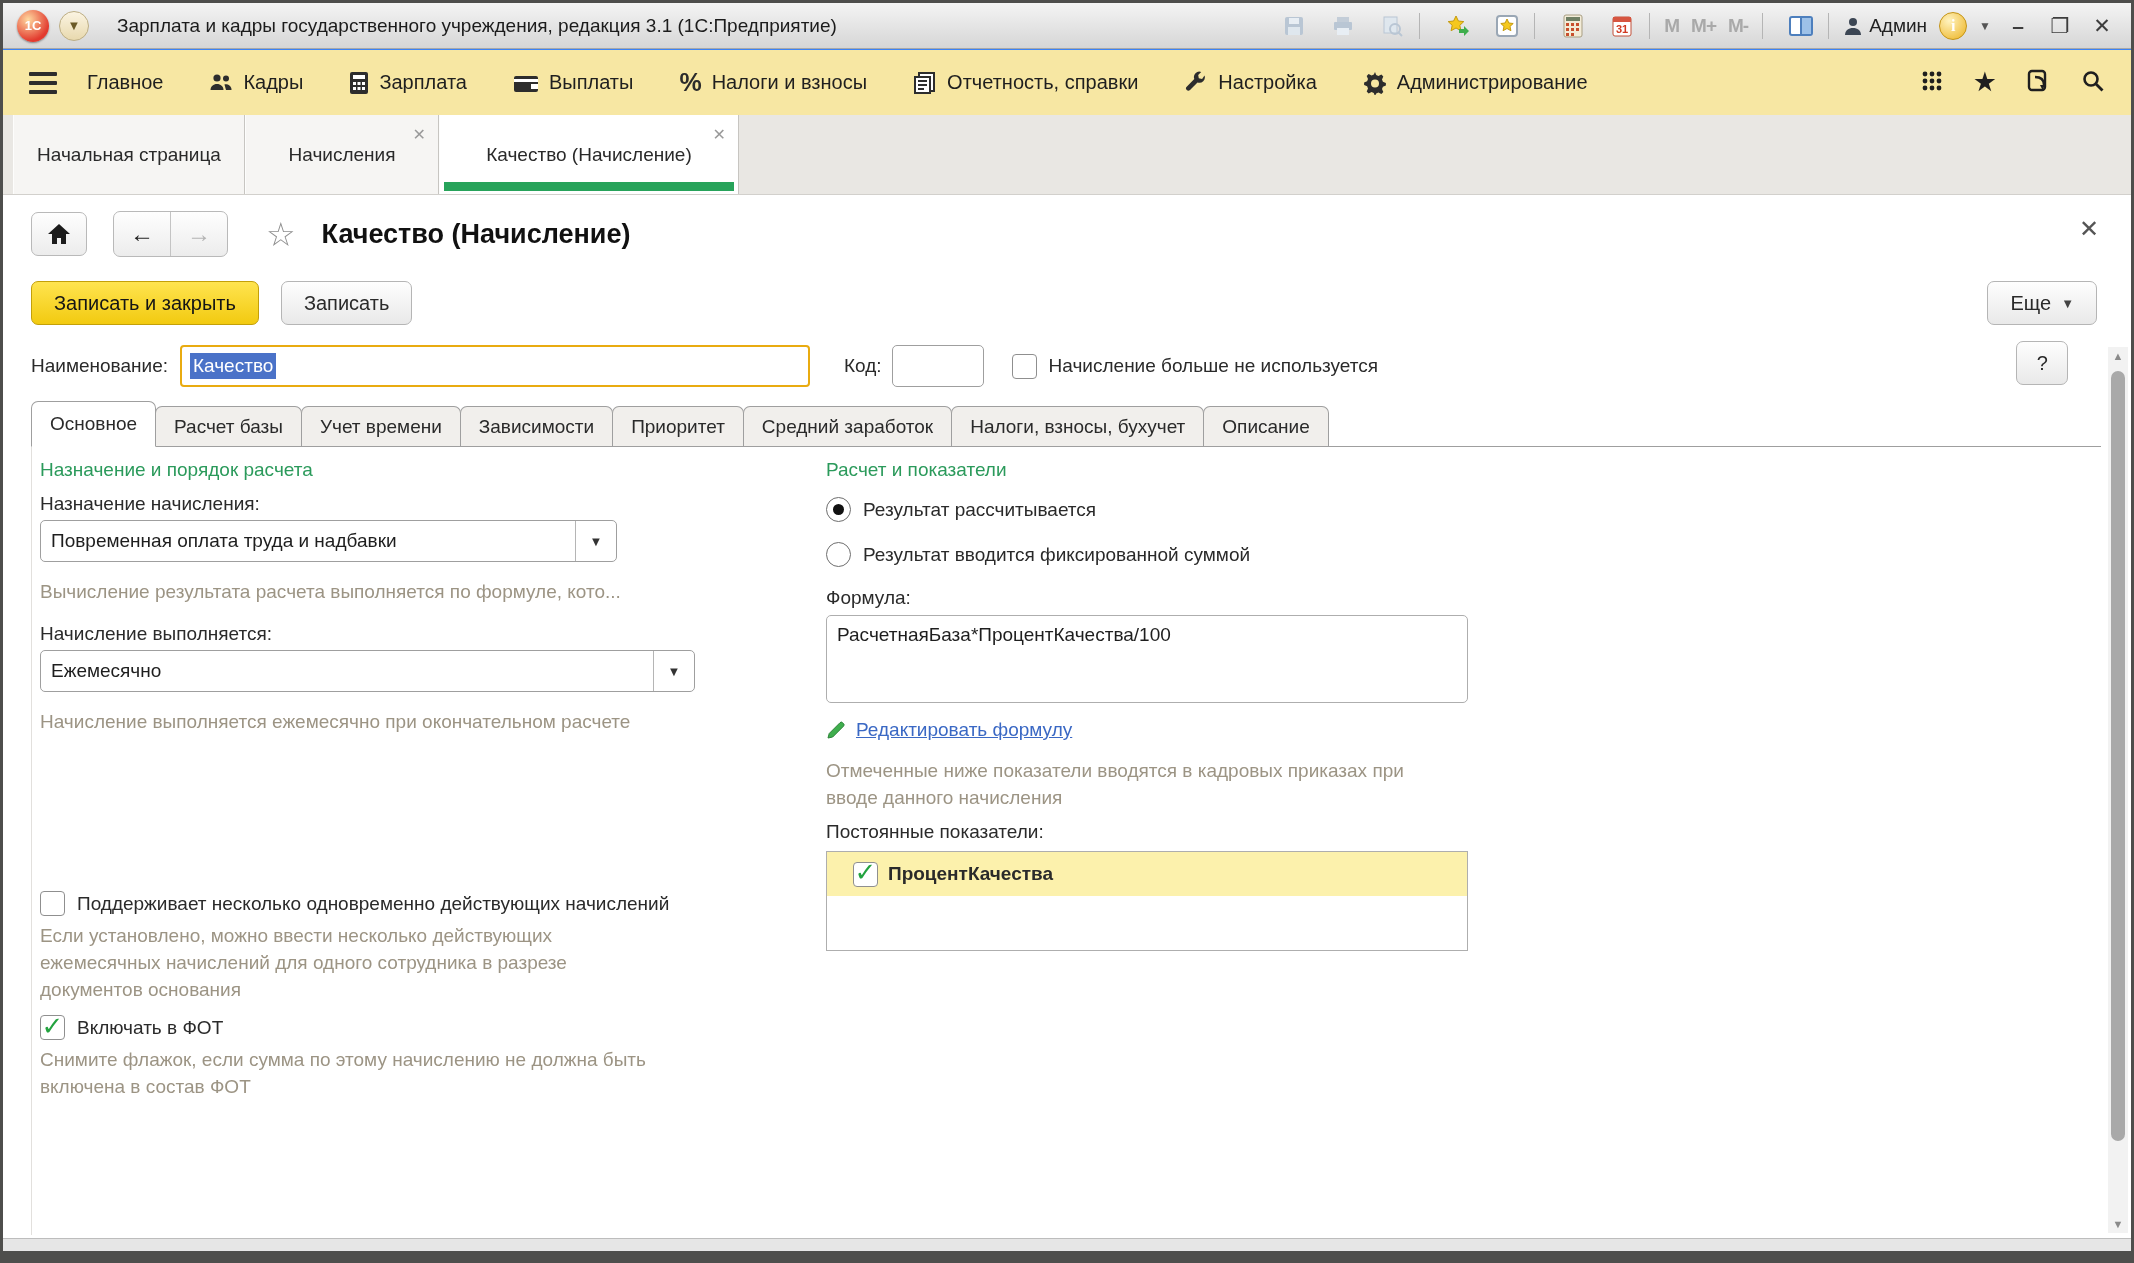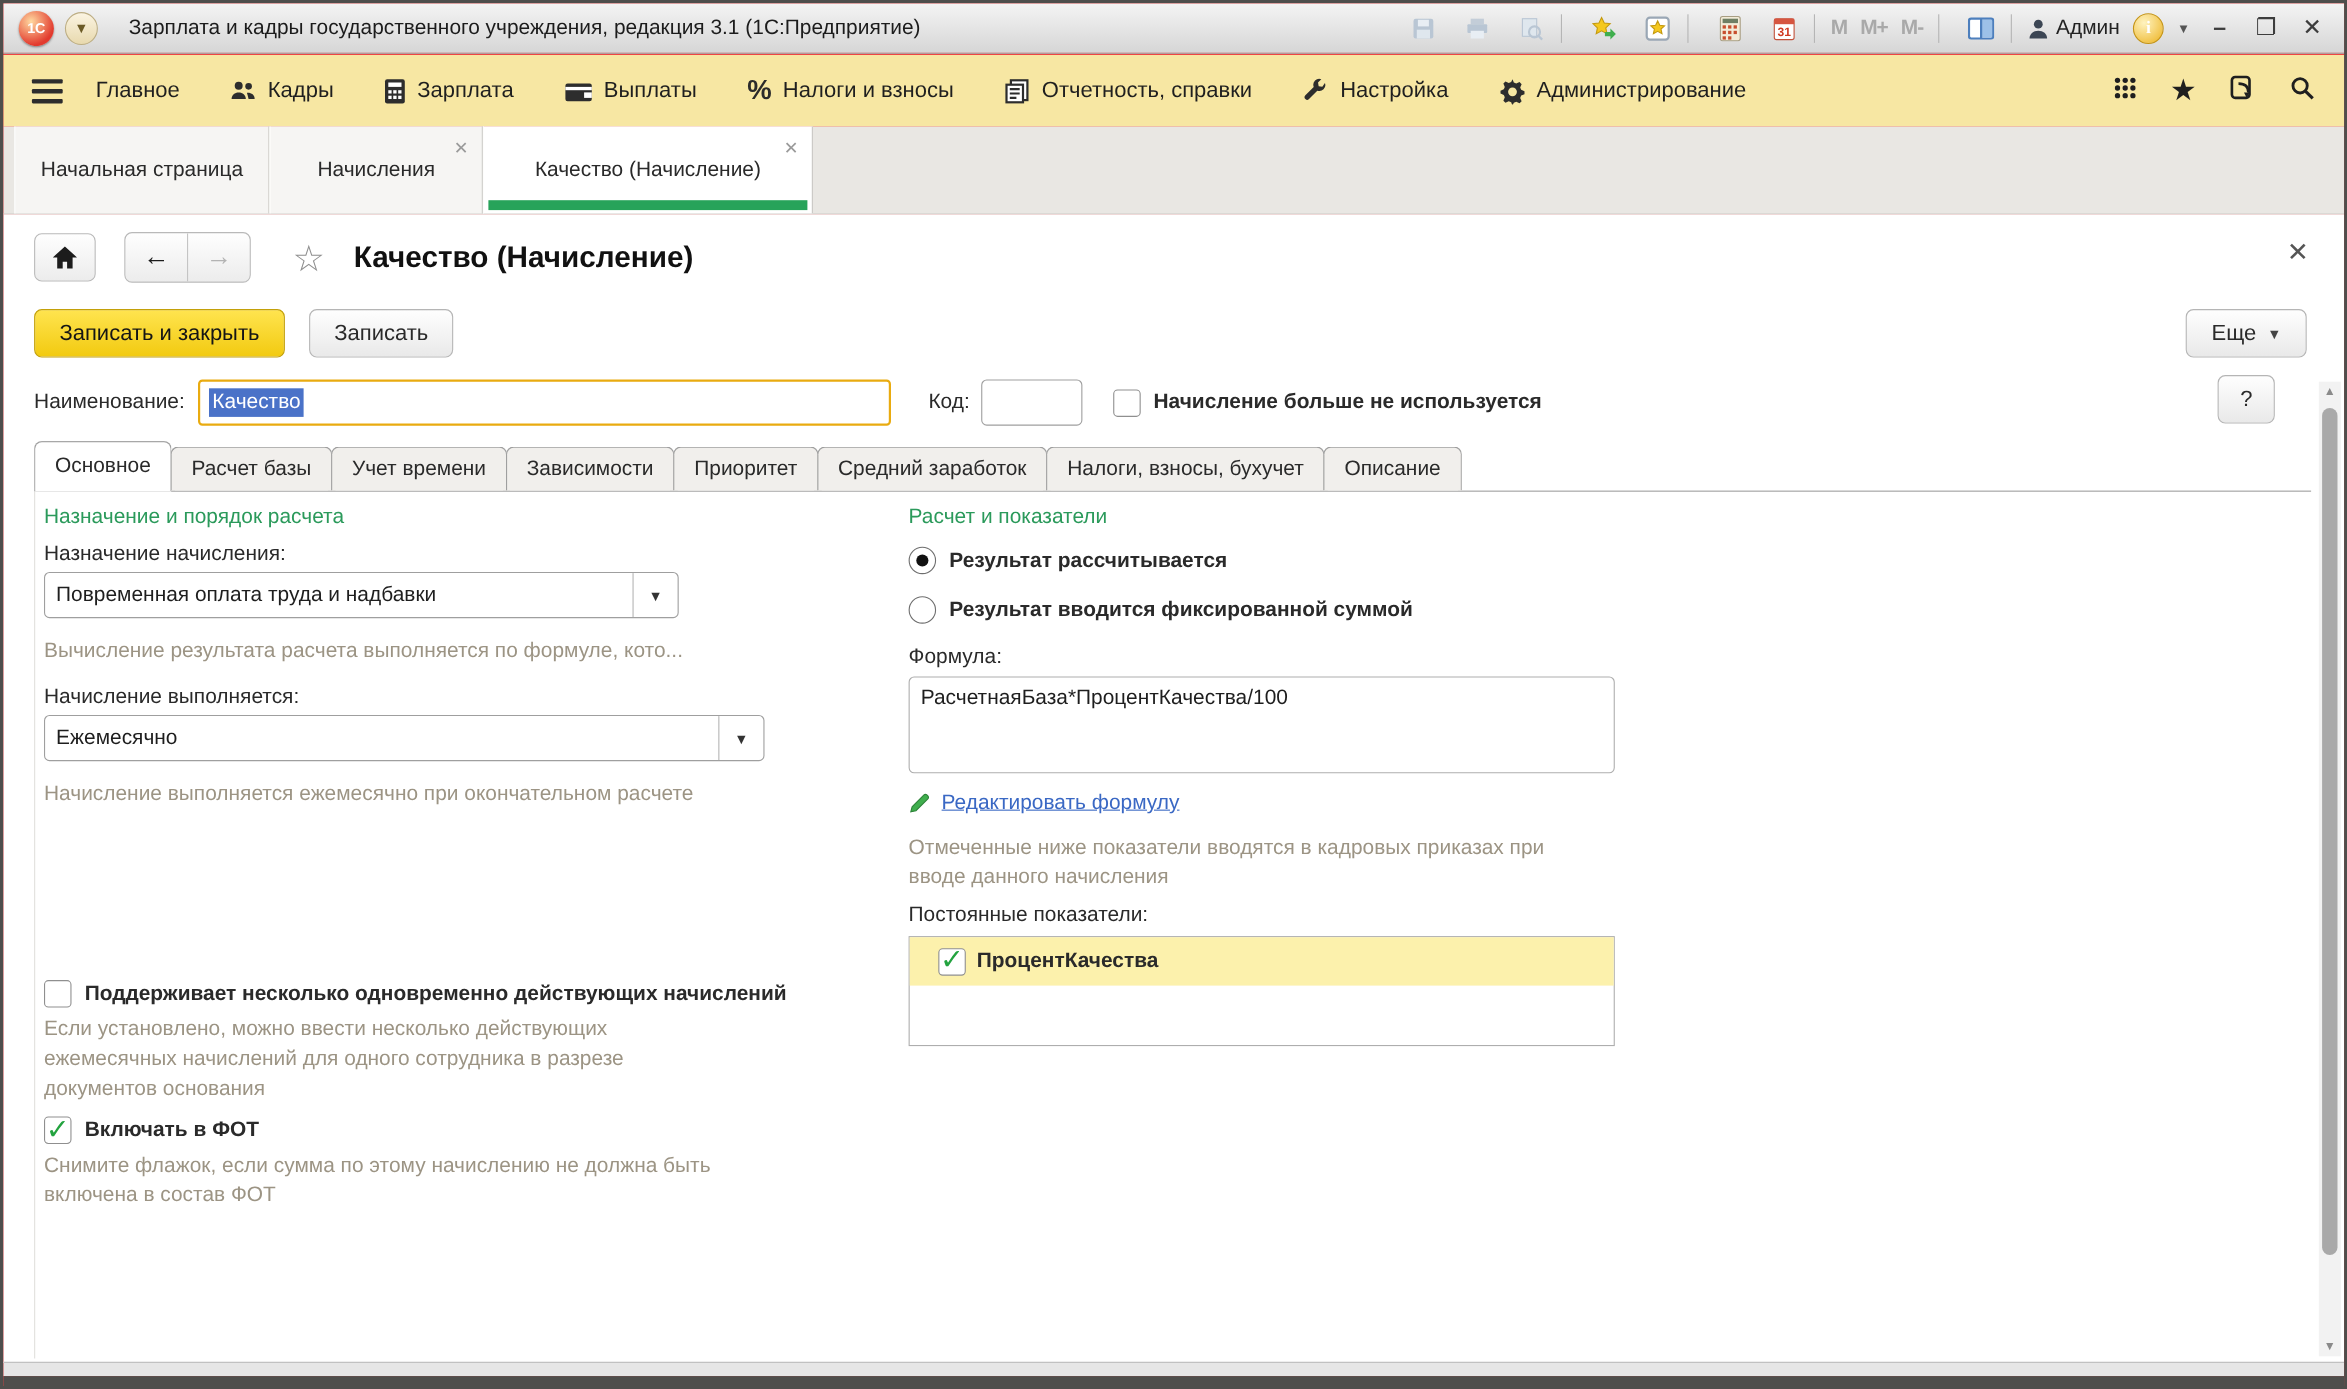--- a/index.html
+++ b/index.html
@@ -1,17 +1,17 @@
 <!DOCTYPE html>
 <html><head>
 <meta charset="utf-8">
 <style>
   html,body{margin:0;padding:0;background:#888;}
   body{width:2134px;height:1263px;position:relative;font-family:"Liberation Sans","DejaVu Sans",sans-serif;-webkit-font-smoothing:antialiased;}
-  .window{position:absolute;inset:0;border:3px solid #4e4e4c;background:#ef4444;box-sizing:border-box;overflow:hidden;}
+  .window{position:absolute;inset:0;border:3px solid #4e4e4c;background:#3b82f6;box-sizing:border-box;overflow:hidden;}
   .bottom-frame{position:absolute;left:0;right:0;bottom:0;height:9px;background:#4e4e4c;}
 
   
   .titlebar{position:absolute;left:0;right:0;top:0;height:46px;background:linear-gradient(#f4f4f4,#d6d6d6);border-bottom:1px solid #a8a8a8;display:flex;align-items:center;padding:0 14px;box-sizing:border-box;}
   .logo-circle{width:32px;height:32px;border-radius:50%;background:radial-gradient(circle at 35% 30%,#ffd9a0,#e23a2e 70%);display:flex;align-items:center;justify-content:center;color:#fff;font-size:13px;font-weight:bold;box-shadow:0 1px 2px rgba(0,0,0,.4);}
   .drop-circle{width:28px;height:28px;border-radius:50%;background:linear-gradient(#fbf4e2,#e8d9ae);border:1px solid #bdae84;margin-left:10px;display:flex;align-items:center;justify-content:center;color:#6b5a26;font-size:13px;}
   .tb-title{margin-left:28px;font-size:19px;color:#1c1c1c;}
   .tb-right{margin-left:auto;display:flex;align-items:center;gap:12px;}
   .tb-ico{width:26px;height:26px;display:flex;align-items:center;justify-content:center;margin-left:11px;}
   .tb-sep{width:1px;height:26px;background:#b5b5b5;margin:0 2px;}
@@ -60,21 +60,21 @@
 
   .fieldrow{position:absolute;left:28px;top:150px;display:flex;align-items:center;}
   .flabel{font-size:19px;color:#2a2a2a;}
   .name-input{margin-left:12px;width:630px;height:42px;border:2px solid #e9ab10;border-radius:4px;background:#fff;display:flex;align-items:center;padding-left:8px;box-sizing:border-box;}
   .name-input .sel{background:#4a72c8;color:#fff;font-size:19px;padding:2px 3px;}
   .code-label{margin-left:34px;}
   .code-input{margin-left:10px;width:92px;height:42px;border:1px solid #9f9f9f;border-radius:5px;background:#fff;box-sizing:border-box;}
   .cbrow{display:flex;align-items:center;gap:12px;}
   .cb{width:25px;height:25px;border:1px solid #8f8f8f;border-radius:4px;background:#fff;display:inline-flex;align-items:center;justify-content:center;box-sizing:border-box;flex:none;}
   .cb .mark{color:#23a33f;font-size:26px;font-weight:bold;line-height:1;margin-top:-4px;}
-  .cb-label{font-size:19px;color:#2a2a2a;font-weight:bold;}
+  .cb-label{font-size:19px;color:#2a2a2a;}
   .fieldrow .cbrow{margin-left:28px;}
 
   .innertabs{position:absolute;left:28px;right:30px;top:206px;height:46px;display:flex;align-items:flex-end;border-bottom:1px solid #9f9f9f;box-sizing:border-box;}
   .itab{height:40px;padding:0 18px;display:flex;align-items:center;background:#f1efec;border:1px solid #9f9f9f;border-bottom:none;border-radius:7px 7px 0 0;font-size:19px;color:#2a2a2a;margin-right:-1px;box-sizing:border-box;}
   .itab.active{background:#fff;height:46px;position:relative;z-index:2;margin-bottom:-1px;border-bottom:1px solid #fff;}
 
   .content{position:absolute;left:28px;right:30px;top:252px;bottom:4px;border-left:1px solid #e2e0dd;}
   .col{position:absolute;top:0;}
   .col-left{left:8px;width:700px;}
   .col-right{left:794px;width:642px;}

